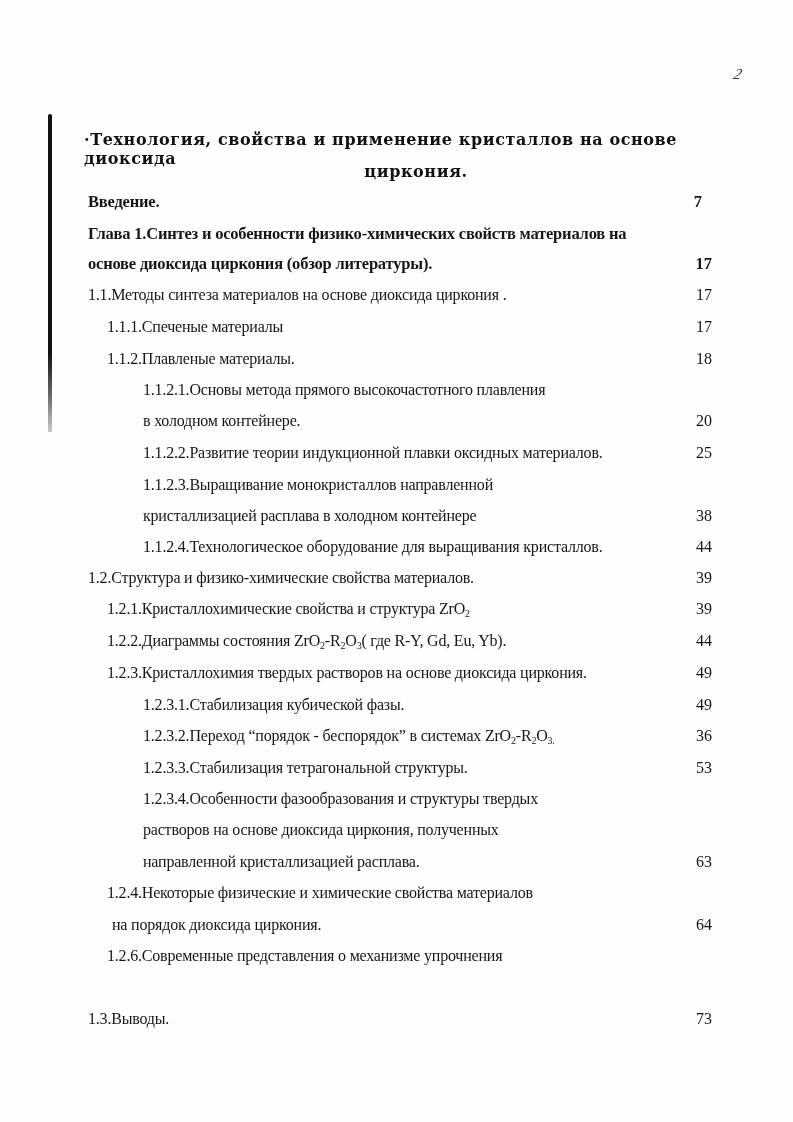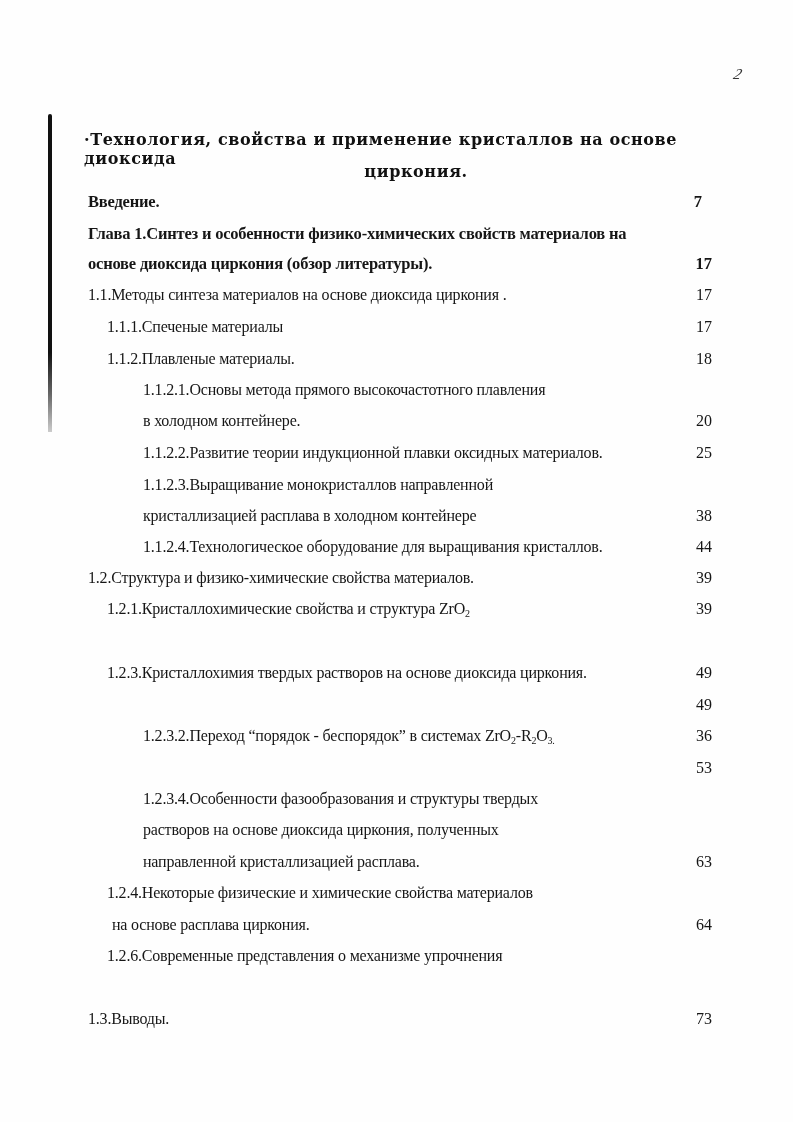--- a/index.html
+++ b/index.html
@@ -105,55 +105,61 @@
   <div class="row lv0" style="top:569px">
     <span class="txt">1.2.Структура и физико-химические свойства материалов.</span>
     <span class="pg">39</span>
   </div>
 
   <div class="row lv1" style="top:600px">
     <span class="txt"><span>1.2.1.Кристаллохимические свойства  и структура ZrO</span><sub>2</sub></span>
     <span class="pg">39</span>
   </div>
 
+  <div class="row lv1" style="top:632px">
+    <span class="txt"><span>1.2.2.Диаграммы состояния ZrO</span><sub>2</sub><span>-R</span><sub>2</sub><span>O</span><sub>3</sub><span>( где R-Y, Gd, Eu, Yb).</span></span>
+    <span class="pg">44</span>
+  </div>
 
   <div class="row lv1" style="top:664px">
     <span class="txt">1.2.3.Кристаллохимия твердых растворов на основе диоксида циркония.</span>
     <span class="pg">49</span>
   </div>
 
   <div class="row lv2" style="top:696px">
+    <span class="txt">1.2.3.1.Стабилизация кубической фазы.</span>
     <span class="pg">49</span>
   </div>
 
   <div class="row lv2" style="top:727px">
     <span class="txt"><span>1.2.3.2.Переход “порядок - беспорядок” в системах ZrO</span><sub>2</sub><span>-R</span><sub>2</sub><span>O</span><sub>3.</sub></span>
     <span class="pg">36</span>
   </div>
 
   <div class="row lv2" style="top:759px">
+    <span class="txt">1.2.3.3.Стабилизация тетрагональной структуры.</span>
     <span class="pg">53</span>
   </div>
 
   <div class="row lv2" style="top:790px">
     <span class="txt">1.2.3.4.Особенности фазообразования и структуры твердых</span>
   </div>
   <div class="row lv2" style="top:821px">
     <span class="txt">растворов на основе диоксида циркония, полученных</span>
   </div>
   <div class="row lv2" style="top:853px">
     <span class="txt">направленной кристаллизацией расплава.</span>
     <span class="pg">63</span>
   </div>
 
   <div class="row lv1" style="top:884px">
     <span class="txt">1.2.4.Некоторые физические и химические свойства материалов</span>
   </div>
   <div class="row lv1b" style="top:916px">
-    <span class="txt">на основе расплава циркония.</span>
+    <span class="txt">на порядок диоксида циркония.</span>
     <span class="pg">64</span>
   </div>
 
   <div class="row lv1" style="top:947px">
     <span class="txt">1.2.6.Современные представления о механизме упрочнения</span>
   </div>
 
   <div class="row lv0" style="top:1010px">
     <span class="txt">1.3.Выводы.</span>
     <span class="pg">73</span>

